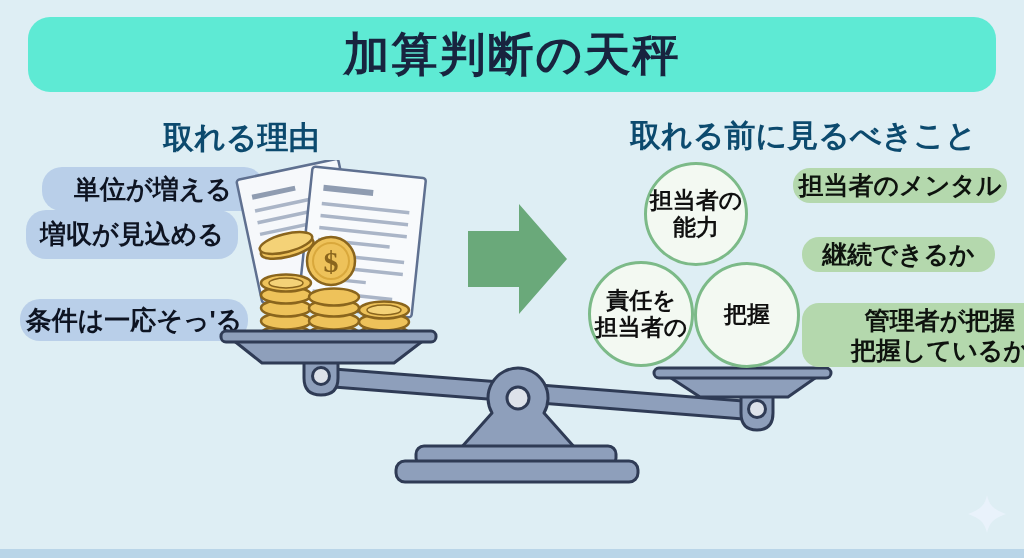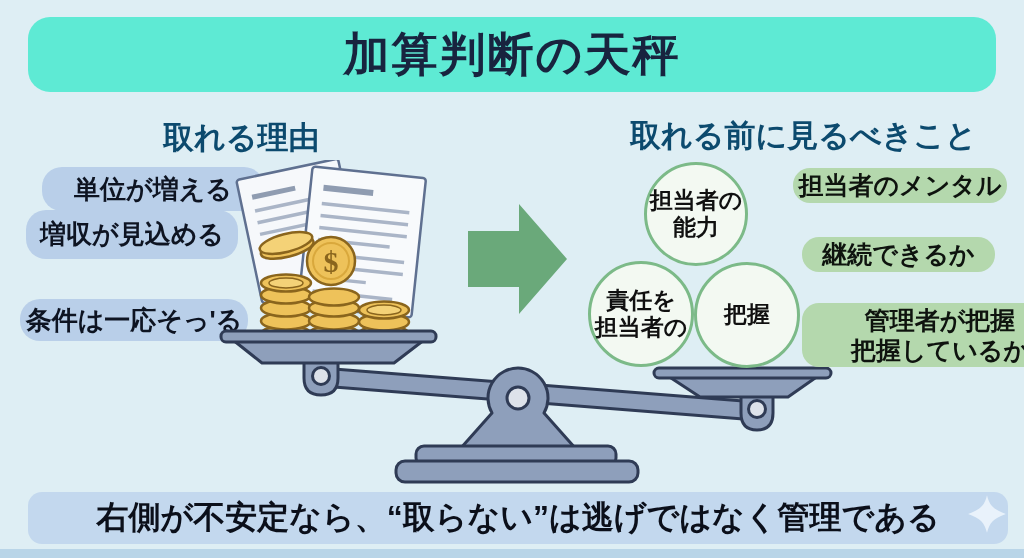--- a/index.html
+++ b/index.html
@@ -172,21 +172,18 @@
   </div>
   <div class="check-circle" style="left:694px;top:262px;width:106px;height:106px;">
     <span>把握</span>
   </div>
 
   <div class="pill-green" style="left:793px;top:168px;width:214px;height:35px;">担当者のメンタル</div>
   <div class="pill-green" style="left:802px;top:213px;width:193px;height:35px;margin-top:24px;">継続できるか</div>
   <div class="pill-green multi" style="left:802px;top:303px;width:206px;height:64px;">管理者が把握
 把握しているか</div>
 
-  <div class="bottom-banner">
-    <span class="msg">右側が不安定なら、“取らない”は逃げではなく管理である</span>
-  </div>
   <svg class="sparkle" viewBox="0 0 44 44" aria-hidden="true">
     <path d="M22 4 C24.5 14 28 17.5 40 22 C28 26.5 24.5 30 22 40 C19.5 30 16 26.5 4 22 C16 17.5 19.5 14 22 4 Z" fill="#e9f2fb"></path>
   </svg>
 
   <div class="bottom-strip"></div>
 </div>
 
 </body></html>

